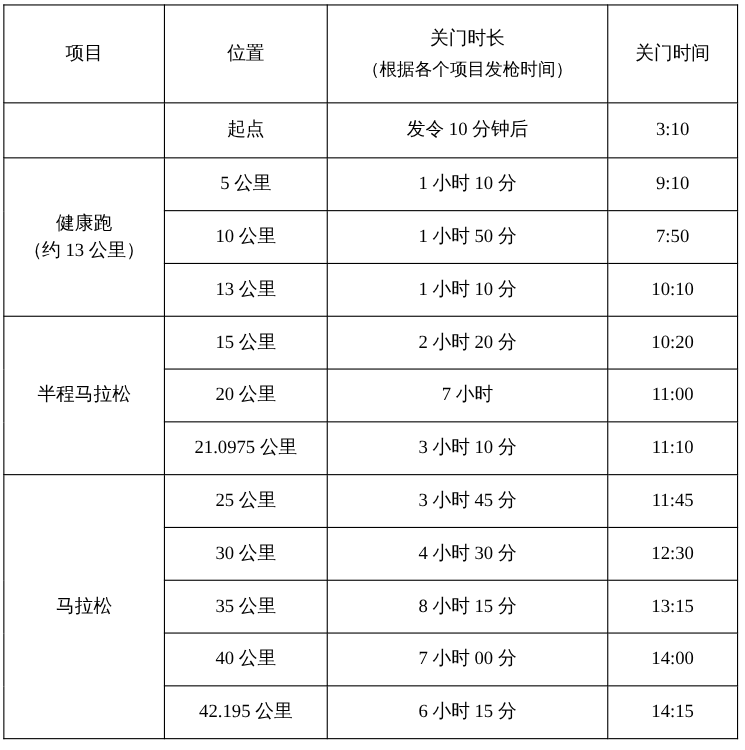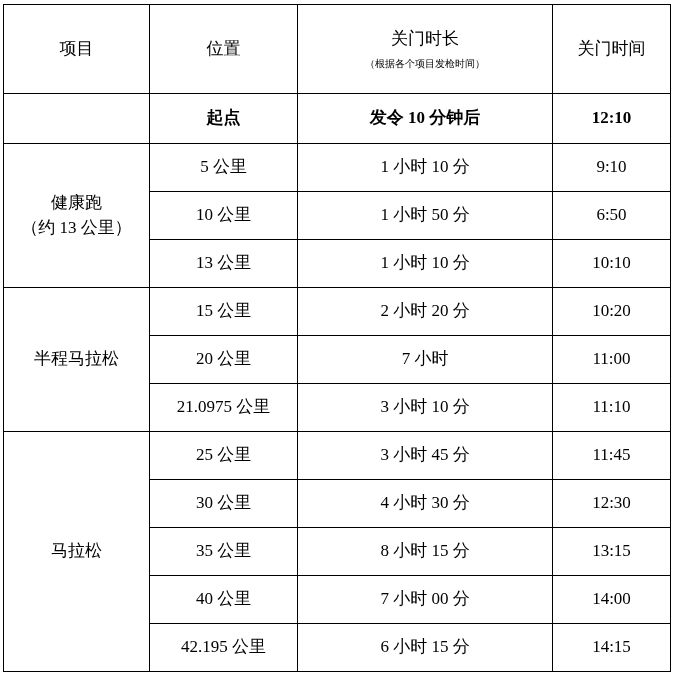--- a/index.html
+++ b/index.html
@@ -36,24 +36,24 @@
     font-family: "Liberation Serif", "DejaVu Serif", serif;
     white-space: nowrap;
   }
   .col-project { width: 146px; }
   .col-location { width: 148px; }
   .col-duration { width: 255px; }
   .col-time     { width: 118px; }
 
   .head-row td { height: 88px; }
   .head-dur-main { display: block; }
-  .head-dur-sub  { display: block; font-size: 10px; margin-top: 5px; }
+  .head-dur-sub  { display: block; font-size: 16px; margin-top: 5px; }
 
   .row td { height: 47px; }
-  .row-start td { height: 49px; font-weight: bold; }
+  .row-start td { height: 49px; }
 
   .group-cell {
     font-size: 17px;
     line-height: 1.6;
   }
   .group-cell .sub {
     display: block;
     white-space: nowrap;
   }
   .empty-cell { }
@@ -77,36 +77,36 @@
           <span class="head-dur-main">关门时长</span>
           <span class="head-dur-sub">（根据各个项目发枪时间）</span>
         </td>
         <td>关门时间</td>
       </tr>
 
       <tr class="row row-start">
         <td class="empty-cell group-cell" rowspan="1"></td>
         <td>起点</td>
         <td>发令 10 分钟后</td>
-        <td>12:10</td>
+        <td>3:10</td>
       </tr>
 
       <tr class="row">
         <td class="group-cell" rowspan="3">
           <span class="sub">健康跑</span>
           <span class="sub">（约 13 公里）</span>
         </td>
         <td>5 公里</td>
         <td>1 小时 10 分</td>
         <td>9:10</td>
       </tr>
       <tr class="row">
         <td>10 公里</td>
         <td>1 小时 50 分</td>
-        <td>6:50</td>
+        <td>7:50</td>
       </tr>
       <tr class="row">
         <td>13 公里</td>
         <td>1 小时 10 分</td>
         <td>10:10</td>
       </tr>
 
       <tr class="row">
         <td class="group-cell" rowspan="3">
           <span class="sub">半程马拉松</span>

